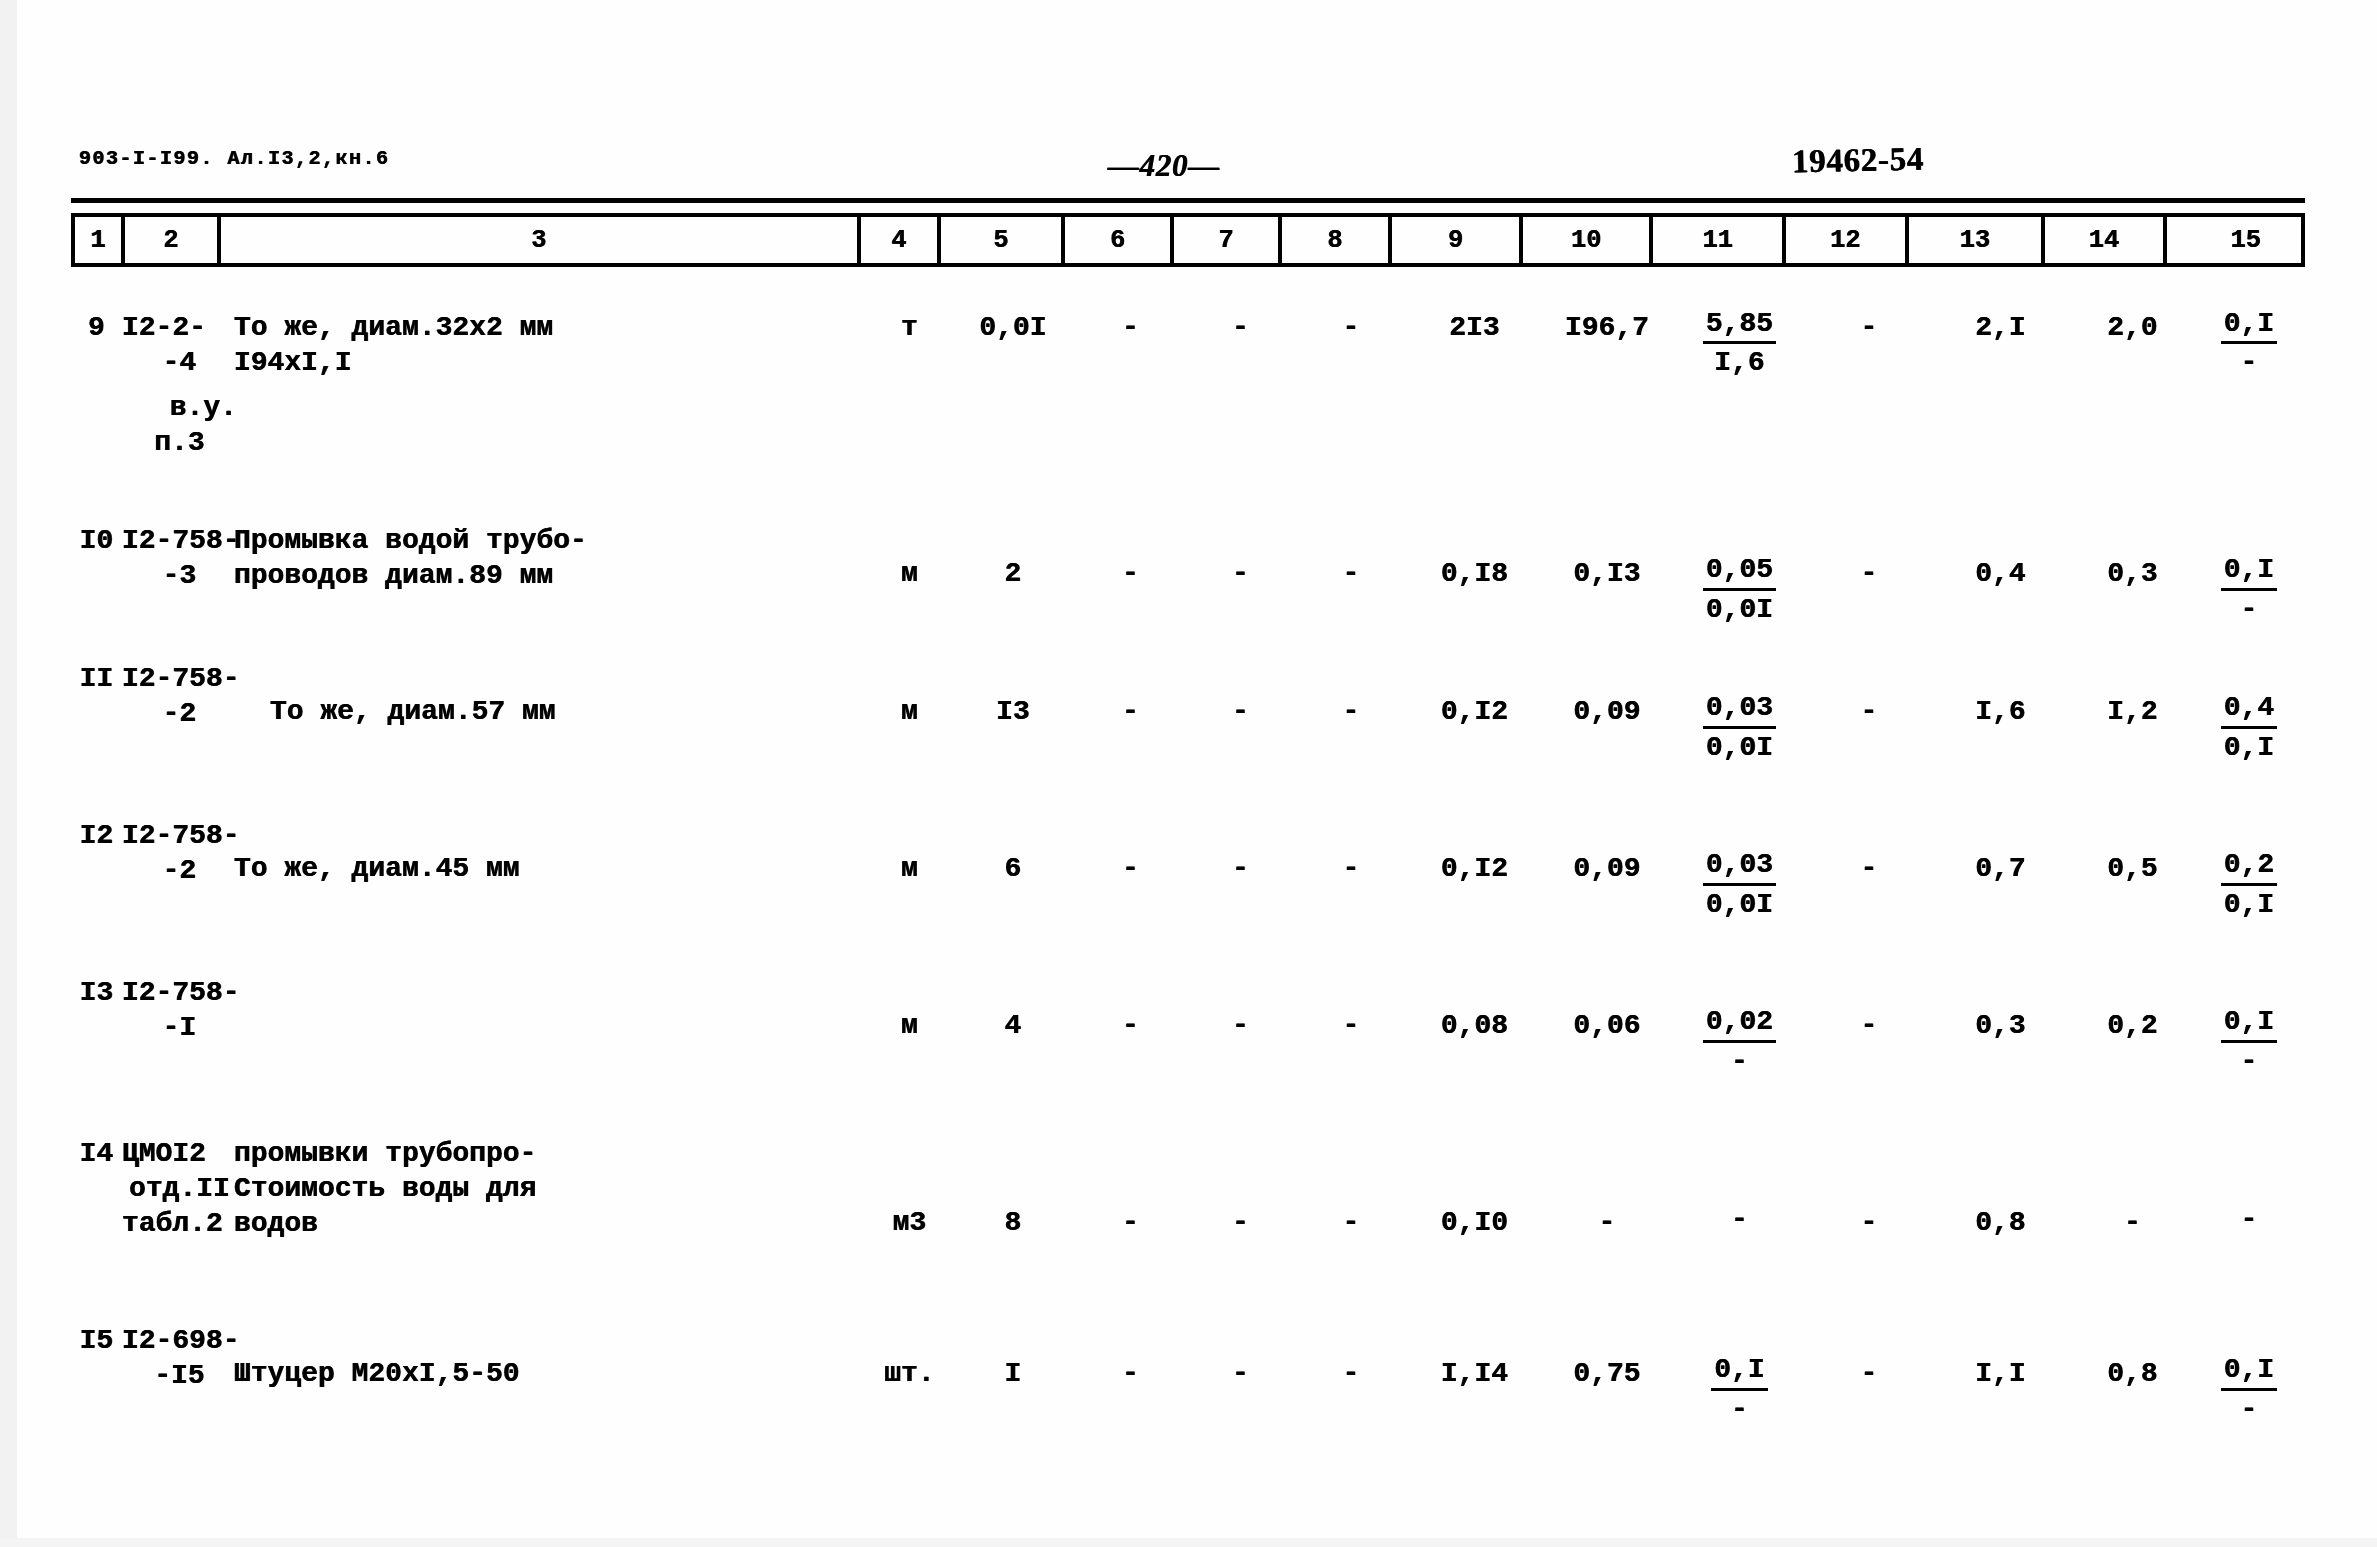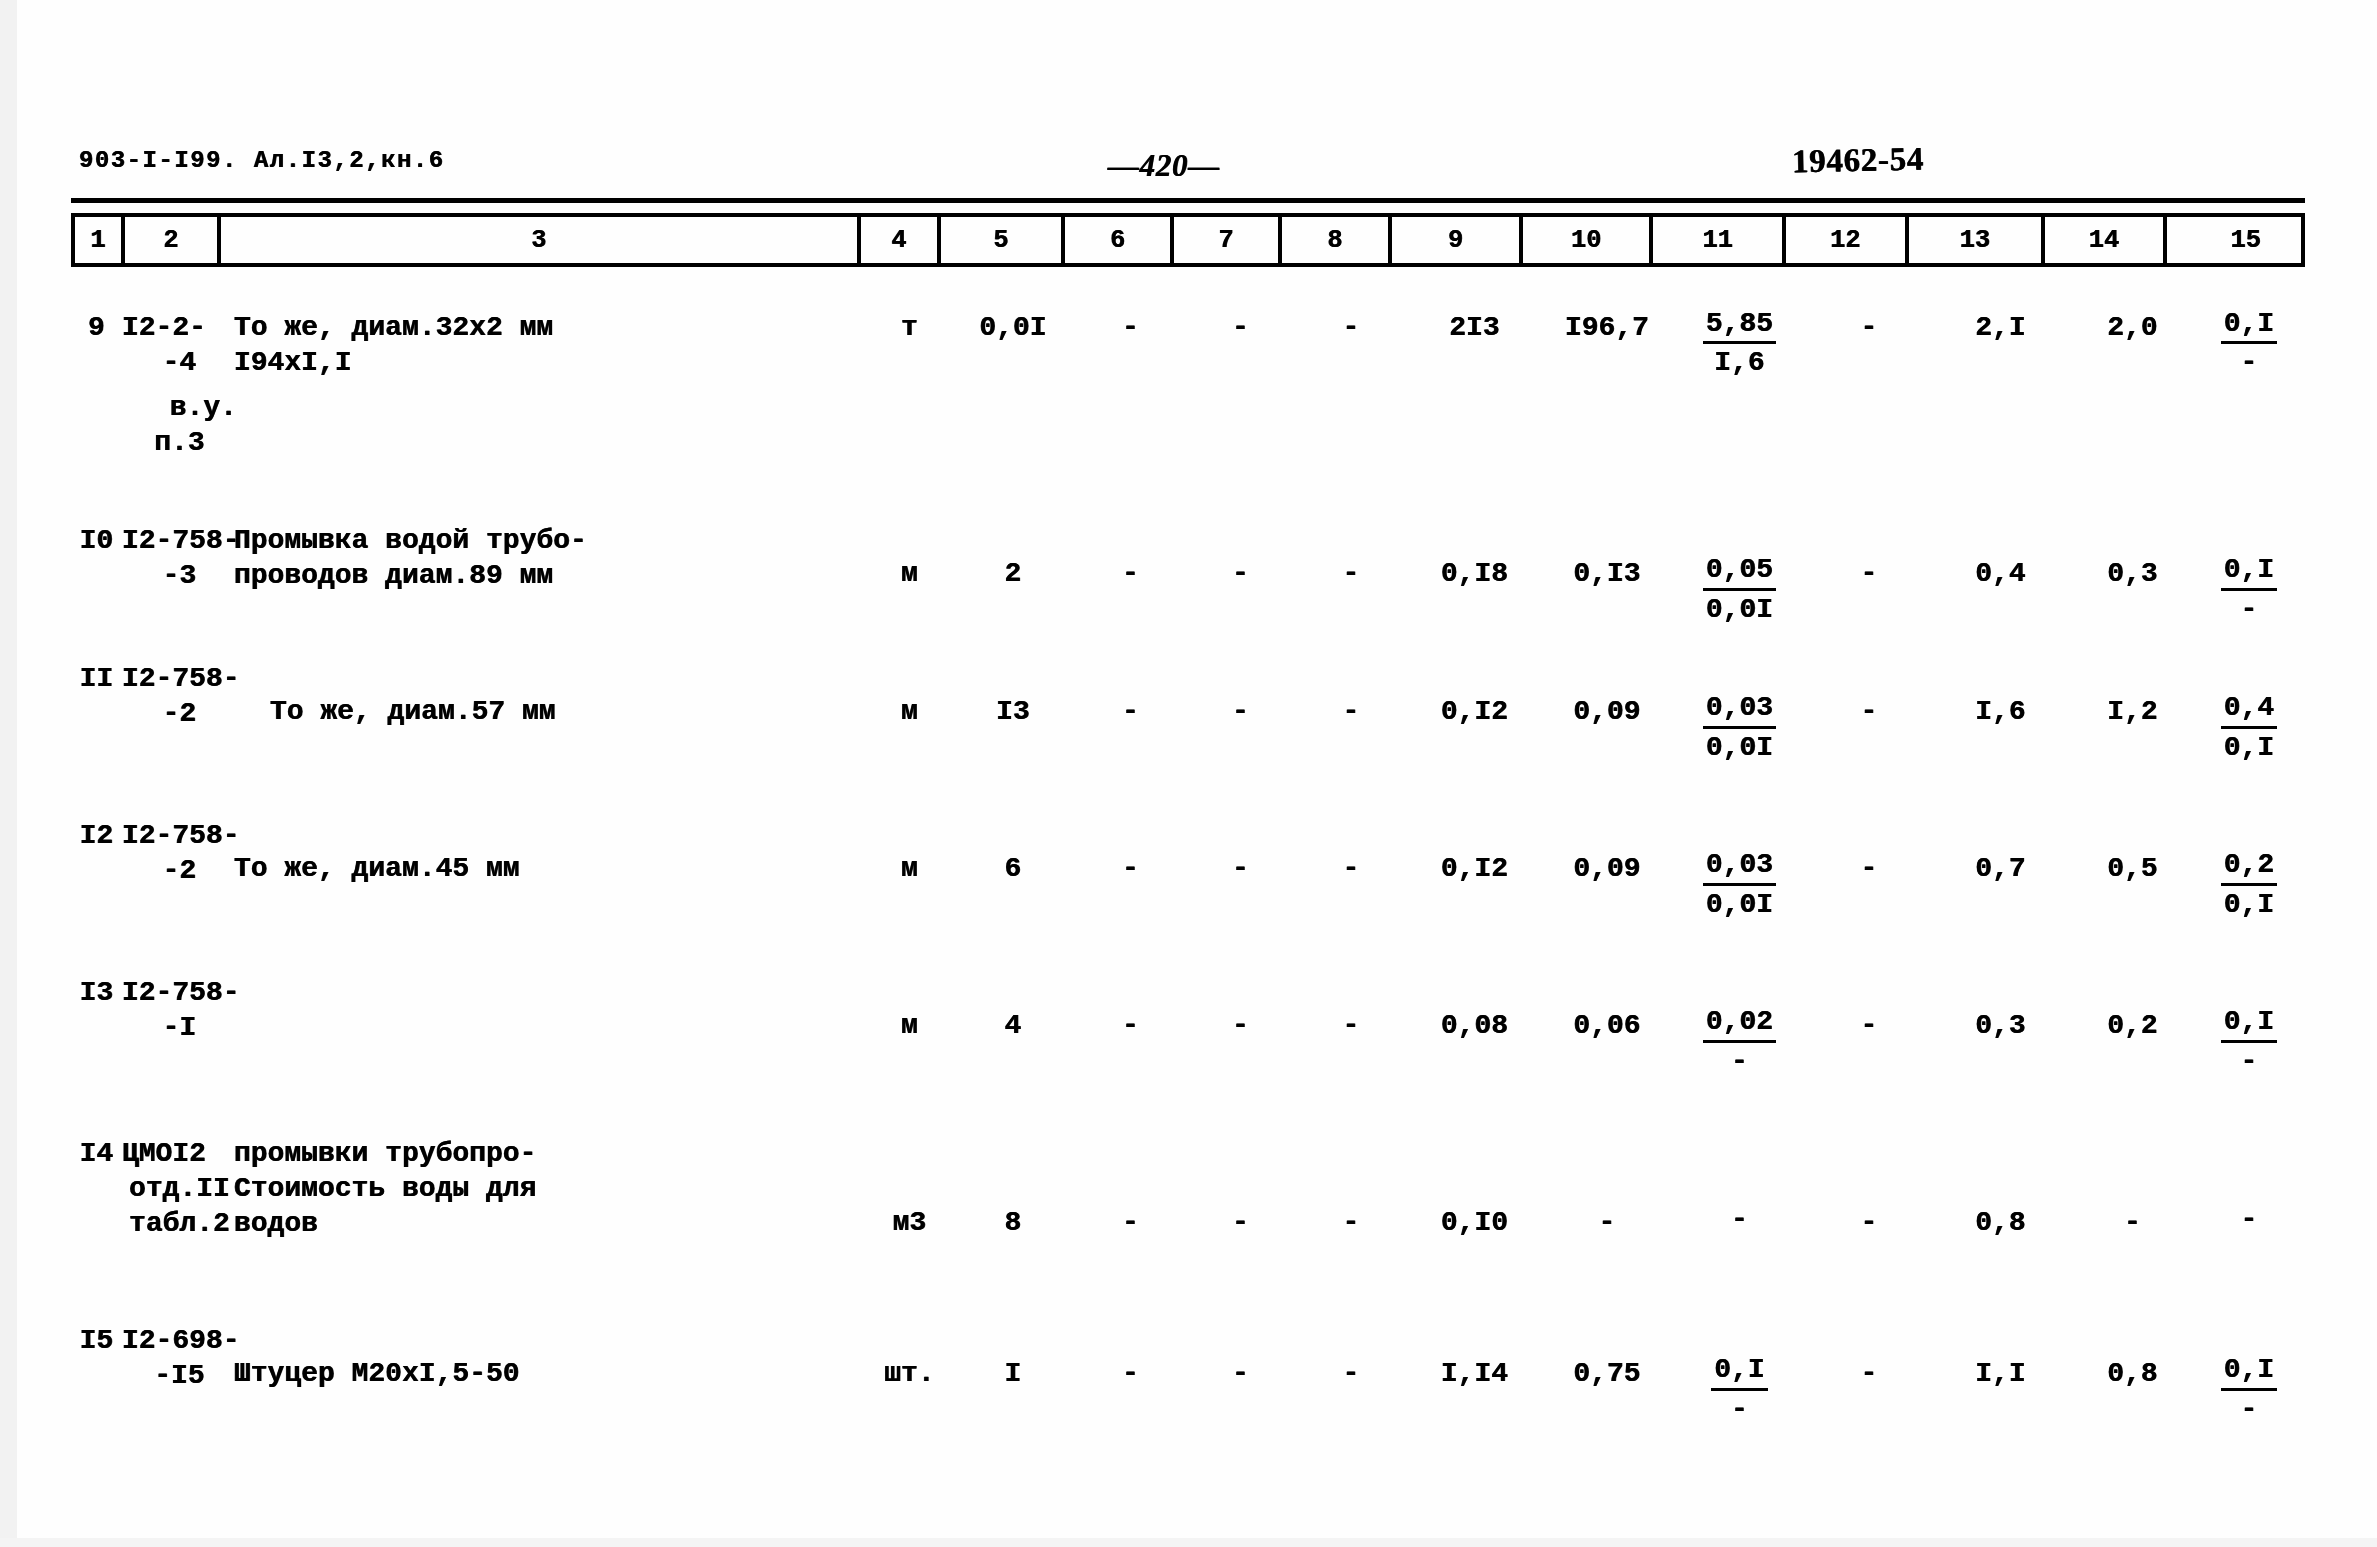--- a/index.html
+++ b/index.html
@@ -37,21 +37,21 @@
     left: 0; bottom: 0;
     width: 2377px; height: 10.5px;
     background: #f4f4f4;
   }
 
   
   .doc-header {
     position: absolute;
     left: 79px;
     top: 147px;
-    font-size: 24px;
+    font-size: 20px;
     font-weight: 700;
     letter-spacing: 1.5px;
     font-family: "Liberation Mono", monospace;
     white-space: nowrap;
   }
   .page-number {
     position: absolute;
     left: 1108px;
     top: 148px;
     font-size: 31px;
@@ -269,21 +269,21 @@
         <div class="cellbox ink c-center" style="left: 1337px; width: 133px; top: 39px;">0,08</div>
         <div class="cellbox ink c-center" style="left: 1470px; width: 132px; top: 39px;">0,06</div>
         <div class="cellbox ink c-center" style="left: 1736px; width: 124px; top: 39px;">-</div>
         <div class="cellbox ink c-center" style="left: 1860px; width: 139px; top: 39px;">0,3</div>
         <div class="cellbox ink c-center" style="left: 2000px; width: 123px; top: 39px;">0,2</div>
         <div class="cellbox ink c-center" style="left: 1601px; width: 135px; top: 36px;"><span class="frac"><span class="num">0,02</span><span class="den">-</span></span></div>
         <div class="cellbox ink c-center" style="left: 2122px; width: 112px; top: 36px;"><span class="frac"><span class="num">0,I</span><span class="den">-</span></span></div>
       </div>
       <div class="row" style="position: absolute; left: 0px; top: 849px; width: 2234px; height: 157px;">
         <div class="cellbox ink c-center" style="left: 0px; width: 51px; top: 6px;">I4</div>
-        <div class="cellbox ink c-left" style="left: 51px; width: 115px; top: 6px; text-align: left;"><div style="text-align: left;">ЦМОI2</div><div style="text-align: center;">отд.II</div><div style="text-align: center;">табл.2</div></div>
+        <div class="cellbox ink c-left" style="left: 51px; width: 115px; top: 6px; text-align: left;"><div style="text-align: left;">ЦМОI2</div><div style="text-align: center;">отд.II</div><div style="text-align: left;">табл.2</div></div>
         <div class="cellbox ink c-left" style="left: 163px; width: 650px; top: 6px;"><div>промывки трубопро-</div><div>Стоимость воды для</div><div>водов</div></div>
         <div class="cellbox ink c-center" style="left: 798px; width: 81px; top: 75px;">м3</div>
         <div class="cellbox ink c-center" style="left: 879px; width: 126px; top: 75px;">8</div>
         <div class="cellbox ink c-center" style="left: 1004px; width: 111px; top: 75px;">-</div>
         <div class="cellbox ink c-center" style="left: 1115px; width: 109px; top: 75px;">-</div>
         <div class="cellbox ink c-center" style="left: 1224px; width: 112px; top: 75px;">-</div>
         <div class="cellbox ink c-center" style="left: 1337px; width: 133px; top: 75px;">0,I0</div>
         <div class="cellbox ink c-center" style="left: 1470px; width: 132px; top: 75px;">-</div>
         <div class="cellbox ink c-center" style="left: 1736px; width: 124px; top: 75px;">-</div>
         <div class="cellbox ink c-center" style="left: 1860px; width: 139px; top: 75px;">0,8</div>

